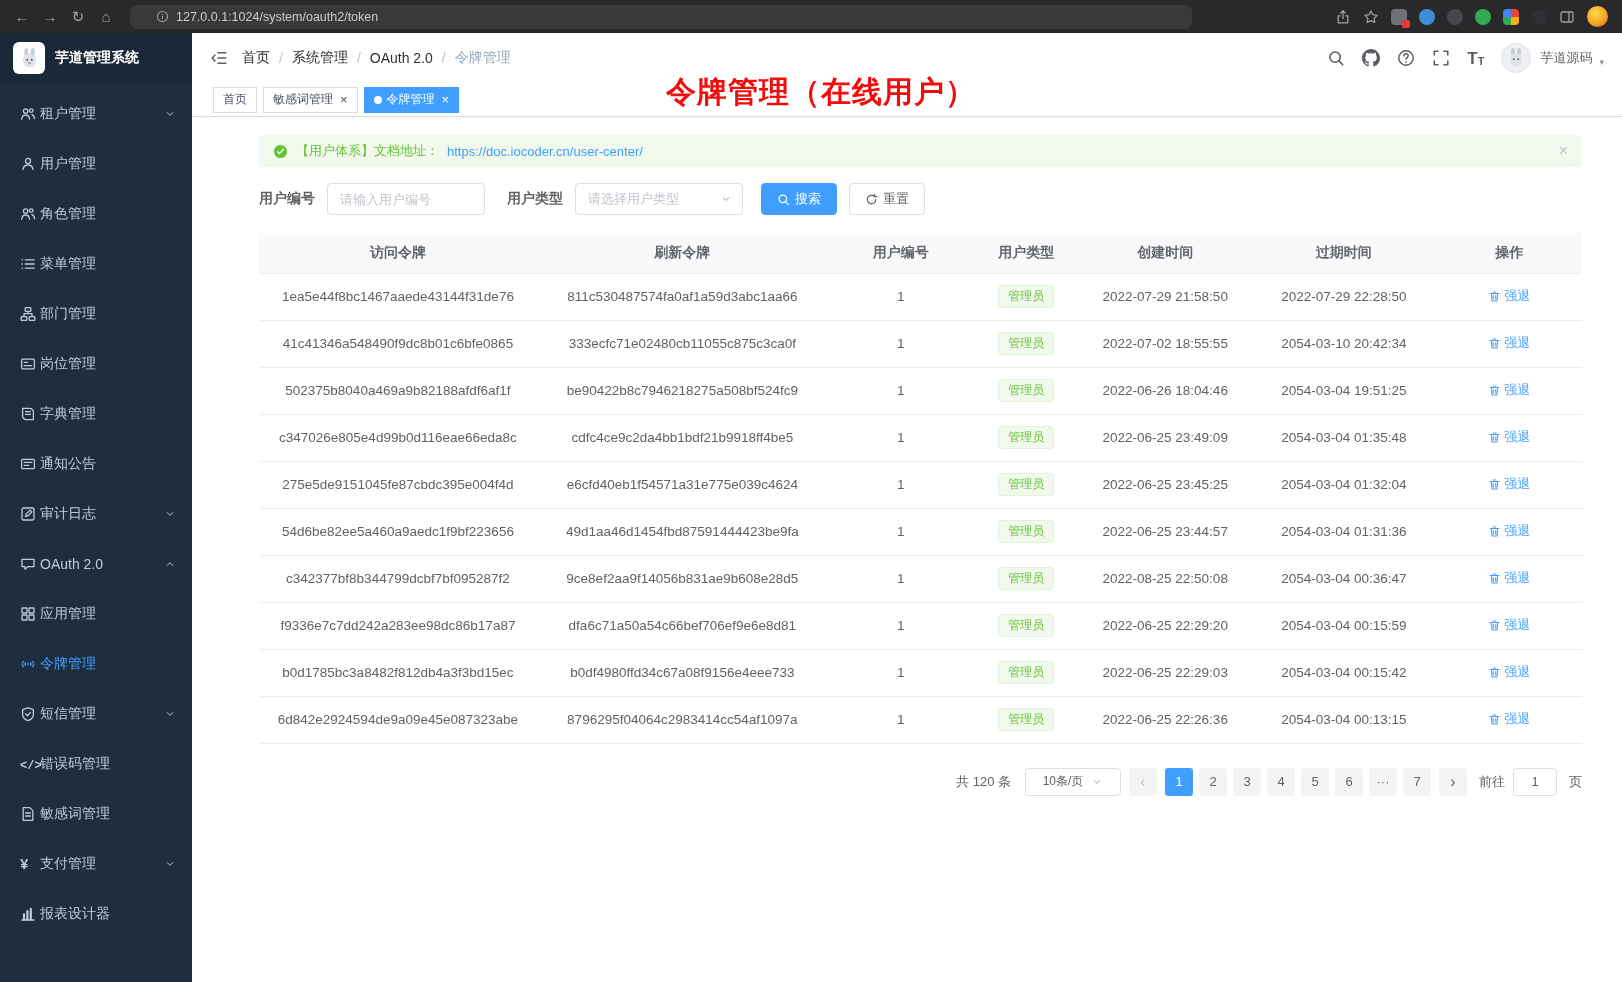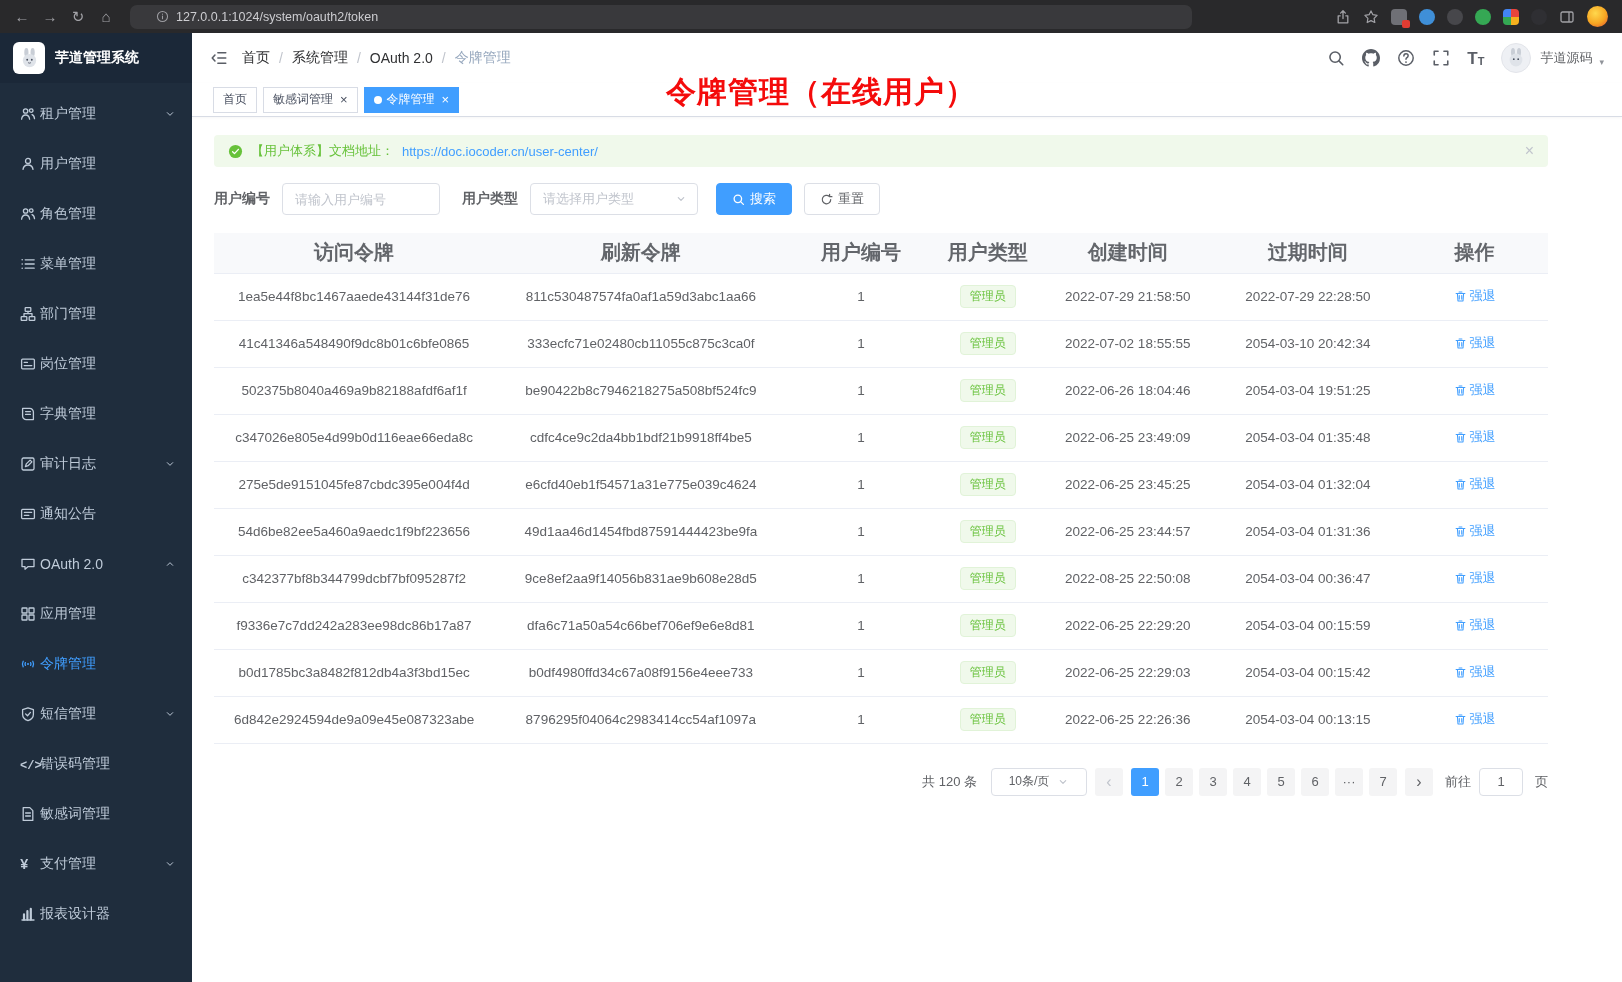--- a/index.html
+++ b/index.html
@@ -63,21 +63,21 @@
   .caret{font-size:9px;color:#909399;margin-left:-10px;align-self:flex-end;padding-bottom:6px;}
 
   
   .tabbar{height:34px;border-bottom:1px solid #d8dce5;display:flex;align-items:center;gap:6px;padding:0 21px;background:#fff;box-shadow:0 1px 3px rgba(0,0,0,.04);}
   .tab{height:26px;display:inline-flex;align-items:center;gap:5px;padding:0 9px;border:1px solid #d8dce5;background:#fff;color:#495060;font-size:12px;cursor:pointer;white-space:nowrap;}
   .tab.active{background:#409eff;border-color:#409eff;color:#fff;}
   .tab-dot{width:8px;height:8px;border-radius:50%;background:#fff;display:inline-block;}
   .tab-x{font-size:13px;line-height:1;margin-left:2px;}
 
   
-  .content{flex:1;padding:18px 74px 0 22px;overflow:hidden;}
+  .content{flex:1;padding:18px 40px 0 22px;overflow:hidden;margin-left:45px;}
   .alert{height:32px;background:#f0f9eb;border-radius:4px;display:flex;align-items:center;gap:8px;padding:0 14px;font-size:13px;}
   .alert-ic{width:15px;height:15px;}
   .alert-ic svg{width:15px;height:15px;}
   .alert-text{color:#67c23a;}
   .alert-link{color:#409eff;cursor:pointer;text-decoration:none;}
   .alert-x{margin-left:auto;color:#c0c4cc;font-size:16px;cursor:pointer;line-height:1;}
 
   .filters{display:flex;align-items:center;gap:12px;margin-top:16px;font-size:14px;}
   .flabel{font-weight:700;color:#606266;}
   .inp{width:158px;height:32px;border:1px solid #dcdfe6;border-radius:4px;padding:0 12px;font-size:13px;color:#606266;outline:none;font-family:inherit;}
@@ -86,21 +86,21 @@
   .sel{width:168px;height:32px;border:1px solid #dcdfe6;border-radius:4px;display:flex;align-items:center;padding:0 10px 0 12px;cursor:pointer;background:#fff;}
   .sel-ph{flex:1;font-size:13px;color:#c0c4cc;}
   .sel-caret{width:12px;height:12px;color:#c0c4cc;}
   .sel-caret svg{width:12px;height:12px;}
   .btn{height:32px;display:inline-flex;align-items:center;gap:5px;padding:0 15px;border-radius:4px;border:1px solid #dcdfe6;background:#fff;color:#606266;font-size:13px;cursor:pointer;font-family:inherit;}
   .btn.primary{background:#409eff;border-color:#409eff;color:#fff;margin-left:6px;}
   .b-ic{width:13px;height:13px;display:inline-flex;}
   .b-ic svg{width:13px;height:13px;}
 
   .tbl{width:100%;border-collapse:collapse;table-layout:fixed;margin-top:18px;}
-  .tbl th{height:40px;background:#f8f9fb;color:#63666b;font-size:20px;font-weight:700;text-align:center;border-bottom:1px solid #ebeef5;}
+  .tbl th{height:40px;background:#f8f9fb;color:#63666b;font-size:14px;font-weight:700;text-align:center;border-bottom:1px solid #ebeef5;}
   .tbl td{height:47px;font-size:13.5px;color:#606266;text-align:center;border-bottom:1px solid #ebeef5;white-space:nowrap;overflow:hidden;text-overflow:ellipsis;}
   .tag{display:inline-block;padding:2px 9px;background:#f0f9eb;border:1px solid #e1f3d8;border-radius:4px;color:#67c23a;font-size:12px;line-height:17px;}
   .act{display:inline-flex;align-items:center;gap:3px;color:#409eff;font-size:13px;cursor:pointer;text-decoration:none;}
 
   .pager{display:flex;align-items:center;justify-content:flex-end;gap:8px;margin-top:24px;font-size:13px;color:#606266;}
   .total{margin-right:6px;text-align:right;}
   .psize{width:96px;height:28px;border:1px solid #dcdfe6;border-radius:4px;display:flex;align-items:center;justify-content:center;gap:8px;font-size:12px;color:#606266;cursor:pointer;}
   .pages{display:inline-flex;gap:6px;}
   .pbtn{min-width:28px;height:28px;border:none;background:#f4f4f5;border-radius:3px;color:#606266;font-size:13px;display:inline-flex;align-items:center;justify-content:center;cursor:pointer;font-family:inherit;padding:0 4px;}
   .pbtn.active{background:#409eff;color:#fff;}
@@ -250,40 +250,40 @@
               <path d="M2.6 2.4h7.2a3.6 3.6 0 0 1 3.6 3.6v7.6H6.2a3.6 3.6 0 0 1-3.6-3.6z"></path>
               <path d="M5.6 5.6h4.8M5.6 8.4h4.8"></path>
             </svg>
           </span>
     <span class="mi-label">字典管理</span>
 
   </div>
   <div class="mi  ">
     <span class="mi-ic">
             <svg viewBox="0 0 16 16" fill="none" stroke="currentColor" stroke-width="1.3" stroke-linecap="round" stroke-linejoin="round">
+              <rect x="1.6" y="3.4" width="12.8" height="9.2" rx="1.2"></rect>
+              <path d="M4.4 6.4h7.2M4.4 9.4h4.4"></path>
+            </svg>
+          </span>
+    <span class="mi-label">通知公告</span>
+
+  </div>
+  <div class="mi  ">
+    <span class="mi-ic">
+            <svg viewBox="0 0 16 16" fill="none" stroke="currentColor" stroke-width="1.3" stroke-linecap="round" stroke-linejoin="round">
               <rect x="2" y="2" width="12" height="12" rx="1.4"></rect>
               <path d="M5.4 10.6l.9-2.7 3.8-3.8 1.8 1.8-3.8 3.8z"></path>
             </svg>
           </span>
     <span class="mi-label">审计日志</span>
     <span class="mi-ch ">
             <svg viewBox="0 0 16 16" fill="none" stroke="currentColor" stroke-width="1.3" stroke-linecap="round" stroke-linejoin="round">
               <path d="M4.4 6.2L8 9.8l3.6-3.6"></path>
             </svg>
           </span>
-  </div>
-  <div class="mi  ">
-    <span class="mi-ic">
-            <svg viewBox="0 0 16 16" fill="none" stroke="currentColor" stroke-width="1.3" stroke-linecap="round" stroke-linejoin="round">
-              <rect x="1.6" y="3.4" width="12.8" height="9.2" rx="1.2"></rect>
-              <path d="M4.4 6.4h7.2M4.4 9.4h4.4"></path>
-            </svg>
-          </span>
-    <span class="mi-label">通知公告</span>
-
   </div>
   <div class="mi  ">
     <span class="mi-ic">
             <svg viewBox="0 0 16 16" fill="none" stroke="currentColor" stroke-width="1.3" stroke-linecap="round" stroke-linejoin="round">
               <path d="M2 3.4h12v7.2H8.2L5 13.2v-2.6H2z"></path>
             </svg>
           </span>
     <span class="mi-label">OAuth 2.0</span>
     <span class="mi-ch up">
             <svg viewBox="0 0 16 16" fill="none" stroke="currentColor" stroke-width="1.3" stroke-linecap="round" stroke-linejoin="round">

